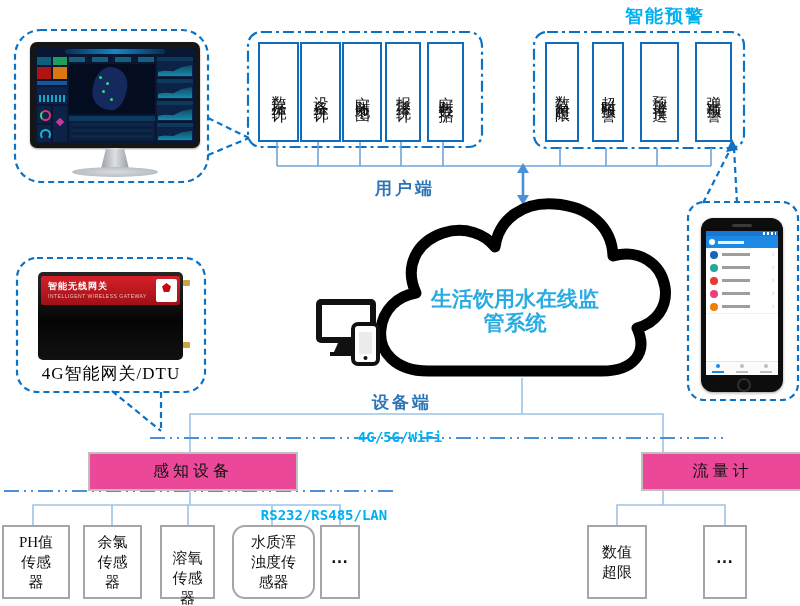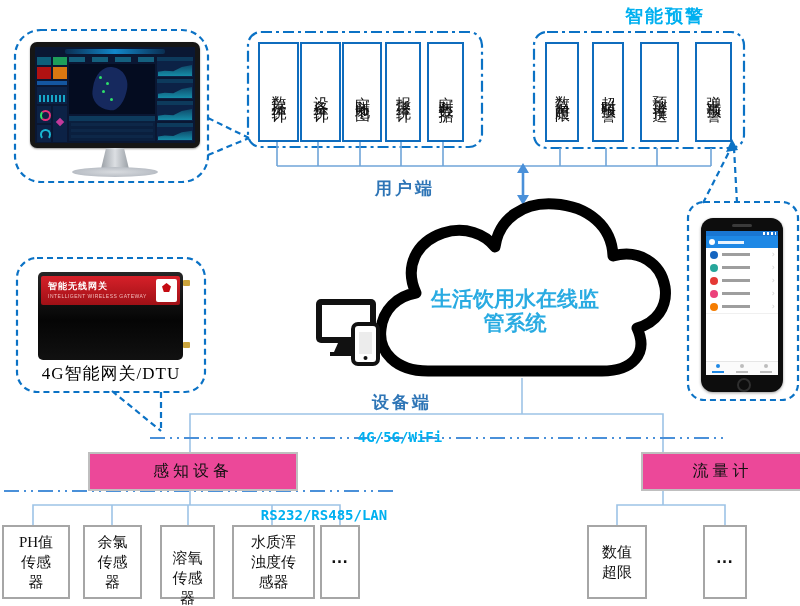--- a/index.html
+++ b/index.html
@@ -321,21 +321,21 @@
 
   <div class="sbox" style="left:2px;width:68px;">
     <span class="wrap" style="width:44px;">PH值传感器</span>
     </div>
   <div class="sbox" style="left:83px;width:59px;">
     <span class="wrap" style="width:32px;">余氯传感器</span>
     </div>
   <div class="sbox" style="left:160px;width:55px;">
     <span class="wrap" style="width:32px;margin-top:32px;">溶氧传感器</span>
     </div>
-  <div class="sbox" style="left:232px;width:83px;">
+  <div class="sbox" style="left:232px;width:83px;border-radius:13px;">
     <span class="wrap" style="width:48px;">水质浑浊度传感器</span>
     </div>
   <div class="sbox dots" style="left:320px;width:40px;">
     <span>⋯</span>
     </div>
 
   <div class="sbox" style="left:587px;width:60px;">
     <span class="wrap" style="width:32px;">数值超限</span>
     </div>
   <div class="sbox dots" style="left:703px;width:44px;">

